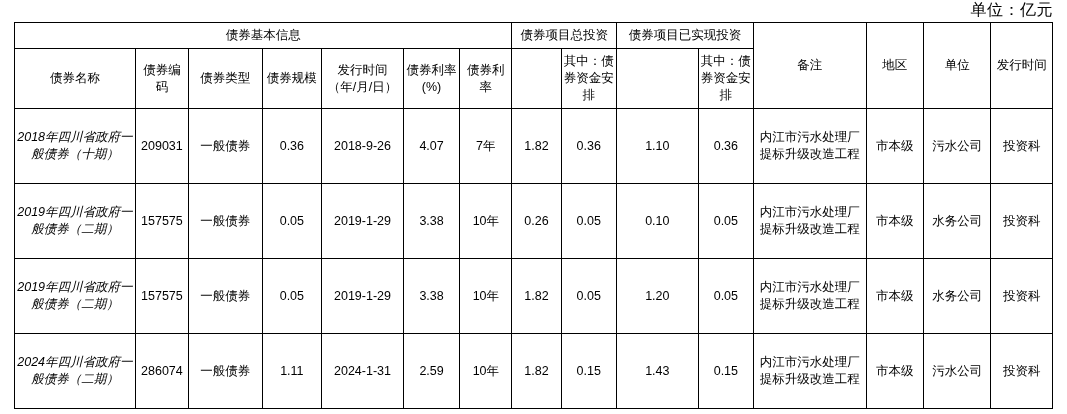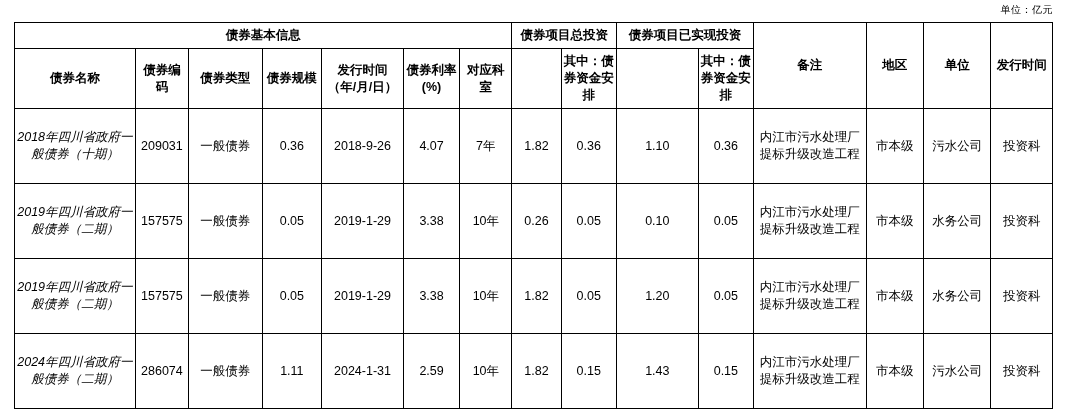--- a/index.html
+++ b/index.html
@@ -17,21 +17,21 @@
   .page {
     position: relative;
     width: 1067px;
     height: 414px;
     box-sizing: border-box;
   }
   .unit-line {
     position: absolute;
     top: 2px;
     right: 14px;
-    font-size: 10px;
+    font-size: 16px;
     line-height: 16px;
     letter-spacing: 0.5px;
   }
   table.main {
     position: absolute;
     top: 22px;
     left: 14px;
     width: 1039px;
     border-collapse: collapse;
     table-layout: fixed;
@@ -41,21 +41,21 @@
     border: 1px solid #000000;
     font-size: 12.5px;
     line-height: 17px;
     text-align: center;
     vertical-align: middle;
     padding: 2px 2px;
     font-weight: normal;
     word-break: break-all;
   }
   table.main th {
-    font-weight: bold;
+    font-weight: normal;
   }
   .h-group { height: 26px; }
   .h-sub { height: 60px; }
   .row-data td { height: 70px; }
   .cell-name {
     text-align: left;
     padding-left: 4px;
     padding-right: 2px;
     line-height: 20px;
     font-style: italic;
@@ -103,21 +103,21 @@
         <th rowspan="2">单位</th>
         <th rowspan="2">发行时间</th>
       </tr>
       <tr class="h-sub">
         <th>债券名称</th>
         <th>债券编码</th>
         <th>债券类型</th>
         <th>债券规模</th>
         <th class="sub-narrow">发行时间（年/月/日）</th>
         <th class="sub-narrow">债券利率(%)</th>
-        <th>对应科室</th>
+        <th>债券利率</th>
         <th></th>
         <th class="sub-narrow">其中：债券资金安排</th>
         <th></th>
         <th class="sub-narrow">其中：债券资金安排</th>
       </tr>
     </thead>
     <tbody>
       <tr class="row-data">
         <td class="cell-name">2018年四川省政府一般债券（十期）</td>
         <td>209031</td>

